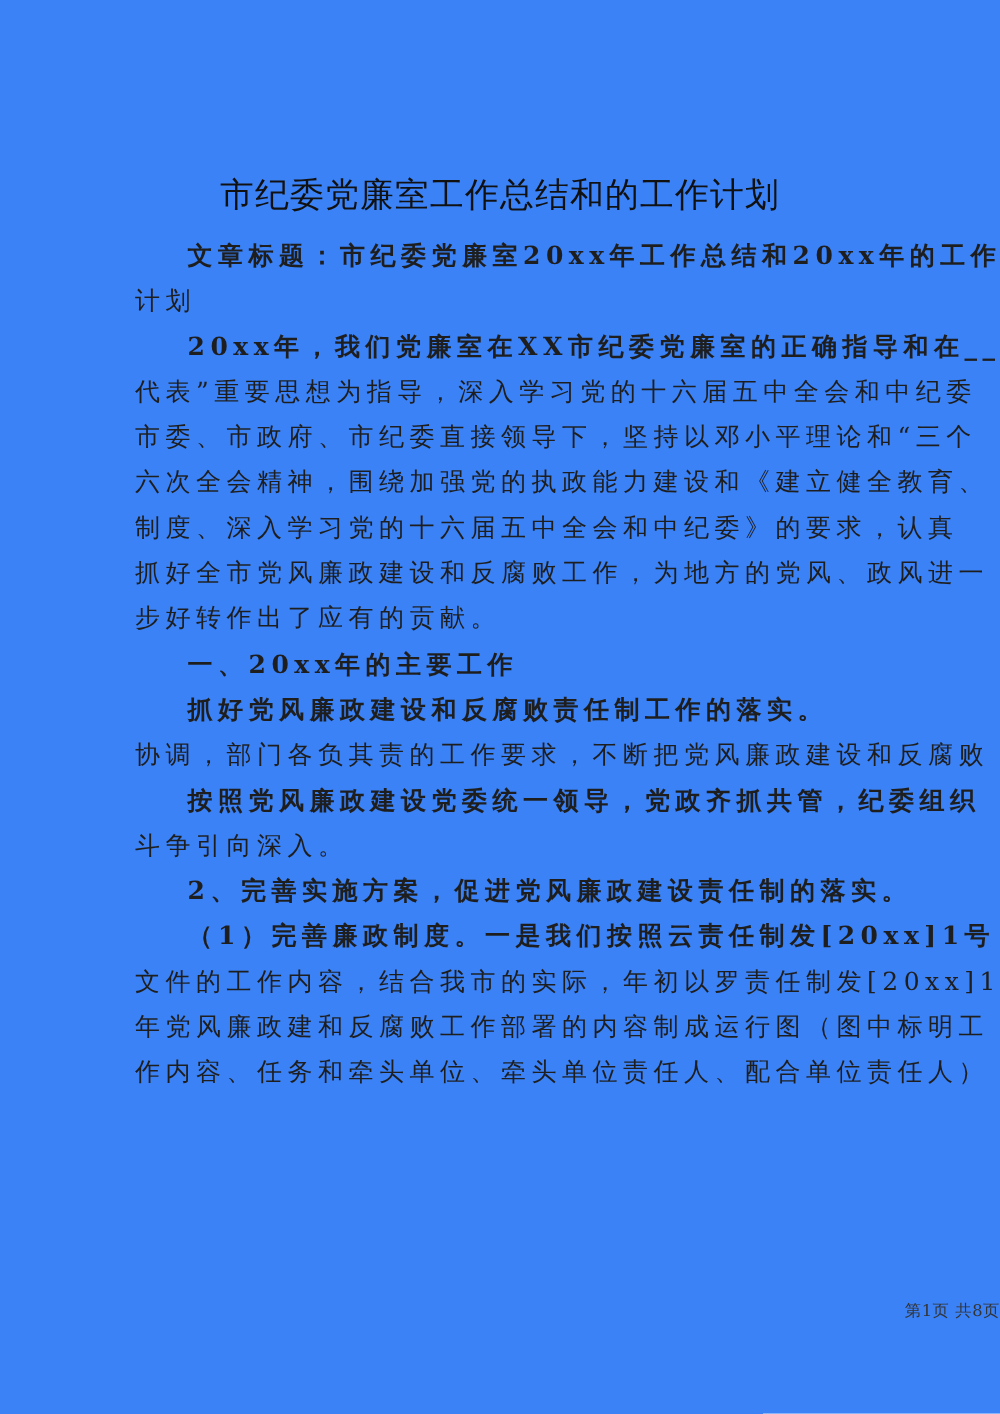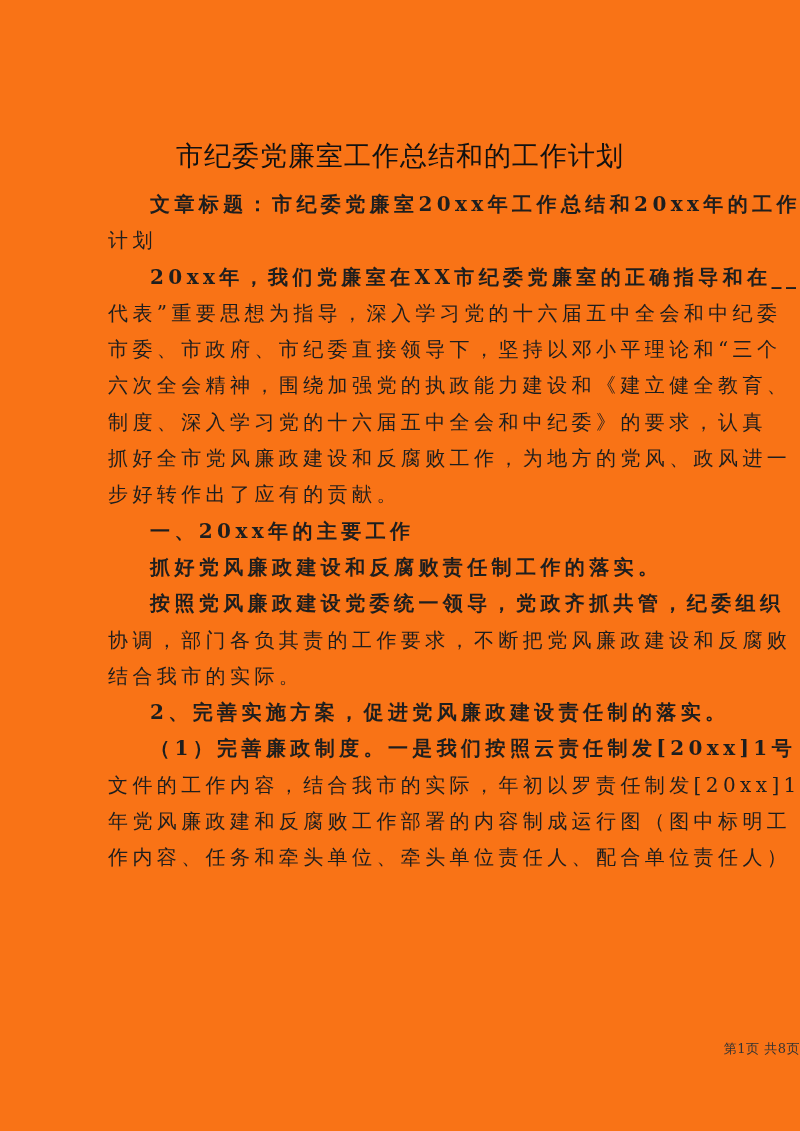--- a/index.html
+++ b/index.html
@@ -1,18 +1,18 @@
 <!DOCTYPE html>
 <html><head>
 <meta charset="utf-8">
 <style>
   html, body { margin: 0; padding: 0; background: #ffffff; }
   body { width: 800px; height: 1131px; position: relative; overflow: hidden;
          font-family: "DejaVu Serif", "Liberation Serif", serif; color: #1a1a1a; }
-  .page { position: absolute; left: 0; top: 0; width: 800px; height: 1131px; background: #f97316; }
+  .page { position: absolute; left: 0; top: 0; width: 800px; height: 1131px; background: #3b82f6; }
   .title { position: absolute; left: 0; width: 800px; top: 138px; text-align: center;
            font-family: "DejaVu Sans", "Liberation Sans", sans-serif;
            font-size: 27px; font-weight: normal; letter-spacing: 1px; color: #111; margin: 0; }
   .body { position: absolute; left: 108px; top: 186px; width: 596px; }
   .line { height: 36.3px; line-height: 36.3px; font-size: 20px; letter-spacing: 4.4px;
           white-space: nowrap; color: #1e1e1e; }
   .indent { padding-left: 42px; font-weight: bold; }
   .footer { position: absolute; left: 0; width: 800px; top: 1040px; text-align: right;
             font-size: 13px; color: #333; letter-spacing: 0.5px; }
 </style>
@@ -27,23 +27,23 @@
     <div class="line">计划</div>
     <div class="line indent">20xx年，我们党廉室在XX市纪委党廉室的正确指导和在___</div>
     <div class="line">代表”重要思想为指导，深入学习党的十六届五中全会和中纪委</div>
     <div class="line">市委、市政府、市纪委直接领导下，坚持以邓小平理论和“三个</div>
     <div class="line">六次全会精神，围绕加强党的执政能力建设和《建立健全教育、</div>
     <div class="line">制度、深入学习党的十六届五中全会和中纪委》的要求，认真</div>
     <div class="line">抓好全市党风廉政建设和反腐败工作，为地方的党风、政风进一</div>
     <div class="line">步好转作出了应有的贡献。</div>
     <div class="line indent">一、20xx年的主要工作</div>
     <div class="line indent">抓好党风廉政建设和反腐败责任制工作的落实。</div>
+    <div class="line">协调，部门各负其责的工作要求，不断把党风廉政建设和反腐败</div>
     <div class="line indent">按照党风廉政建设党委统一领导，党政齐抓共管，纪委组织</div>
-    <div class="line">协调，部门各负其责的工作要求，不断把党风廉政建设和反腐败</div>
-    <div class="line">结合我市的实际。</div>
+    <div class="line">斗争引向深入。</div>
     <div class="line indent">2、完善实施方案，促进党风廉政建设责任制的落实。</div>
     <div class="line indent">（1）完善廉政制度。一是我们按照云责任制发[20xx]1号</div>
     <div class="line">文件的工作内容，结合我市的实际，年初以罗责任制发[20xx]1</div>
     <div class="line">年党风廉政建和反腐败工作部署的内容制成运行图（图中标明工</div>
     <div class="line">作内容、任务和牵头单位、牵头单位责任人、配合单位责任人）</div>
   </div>
 
   <div class="footer">第1页 共8页</div>
 </div>
 

